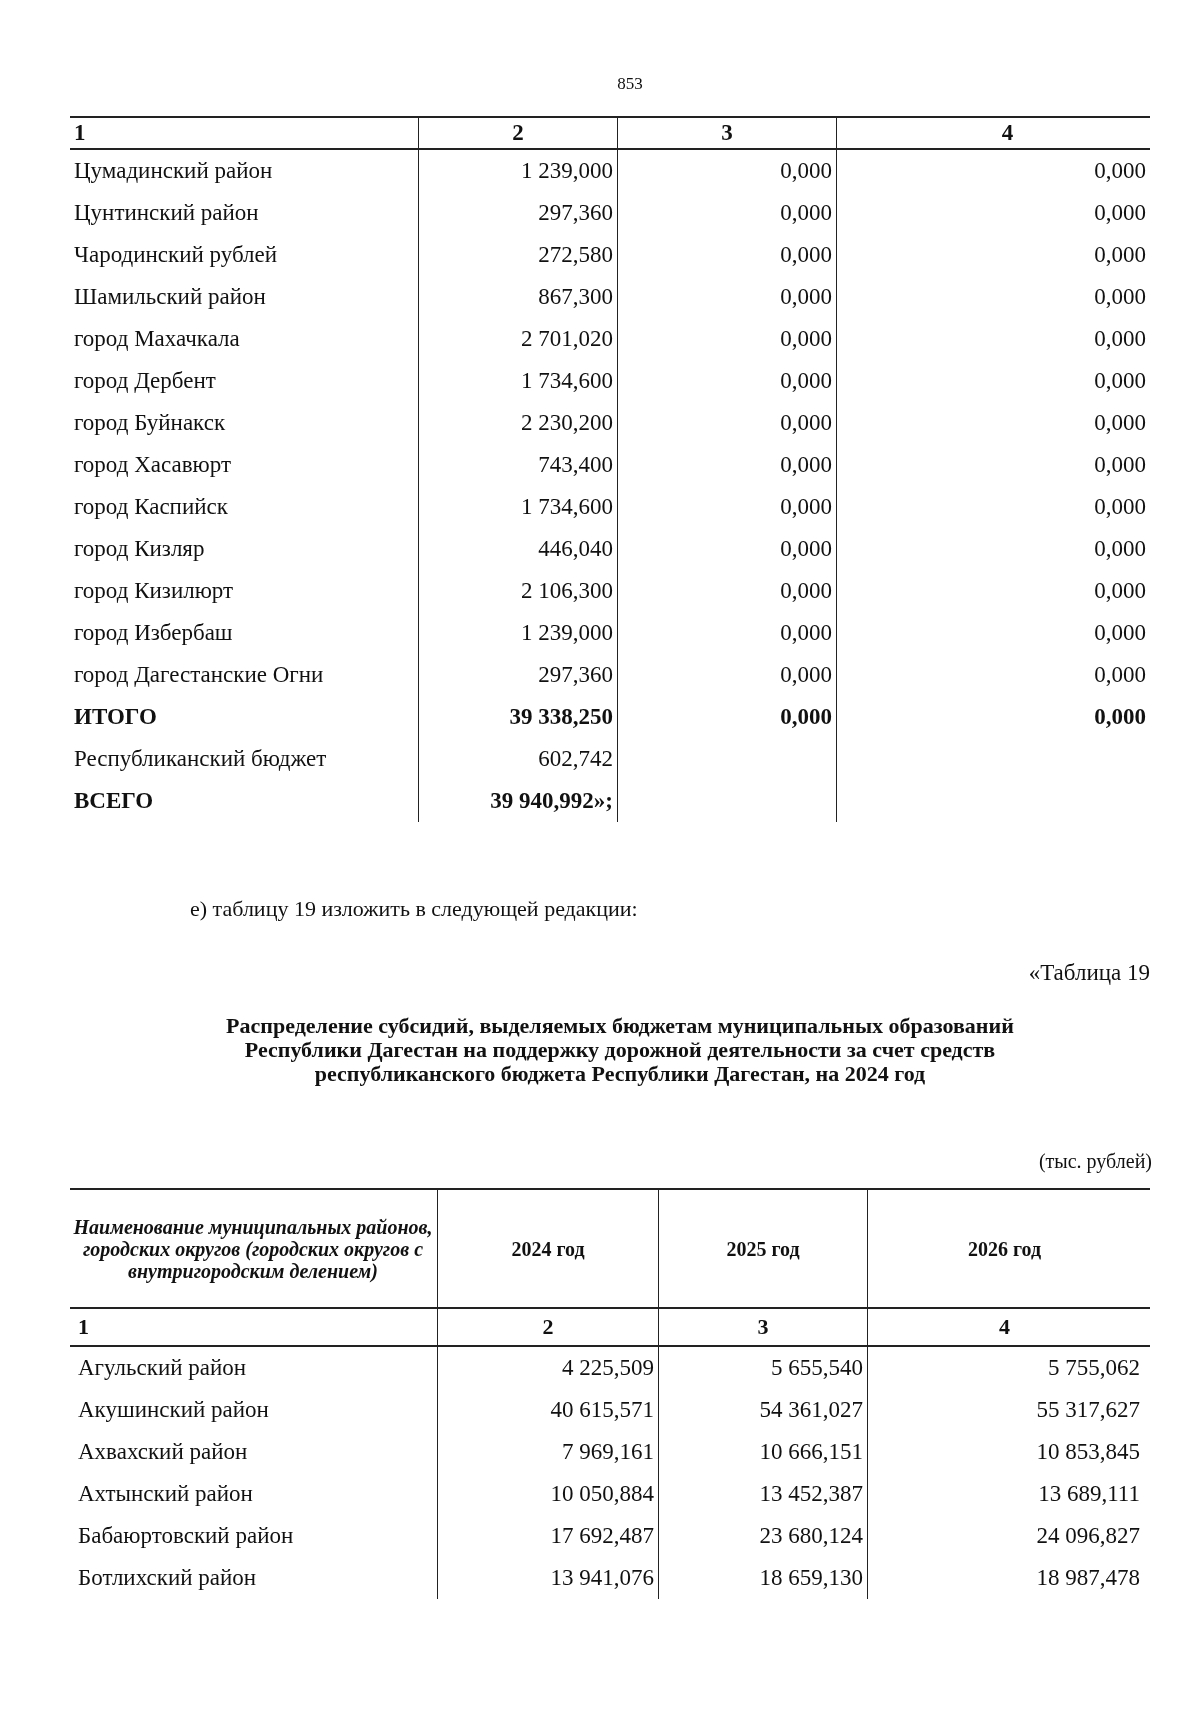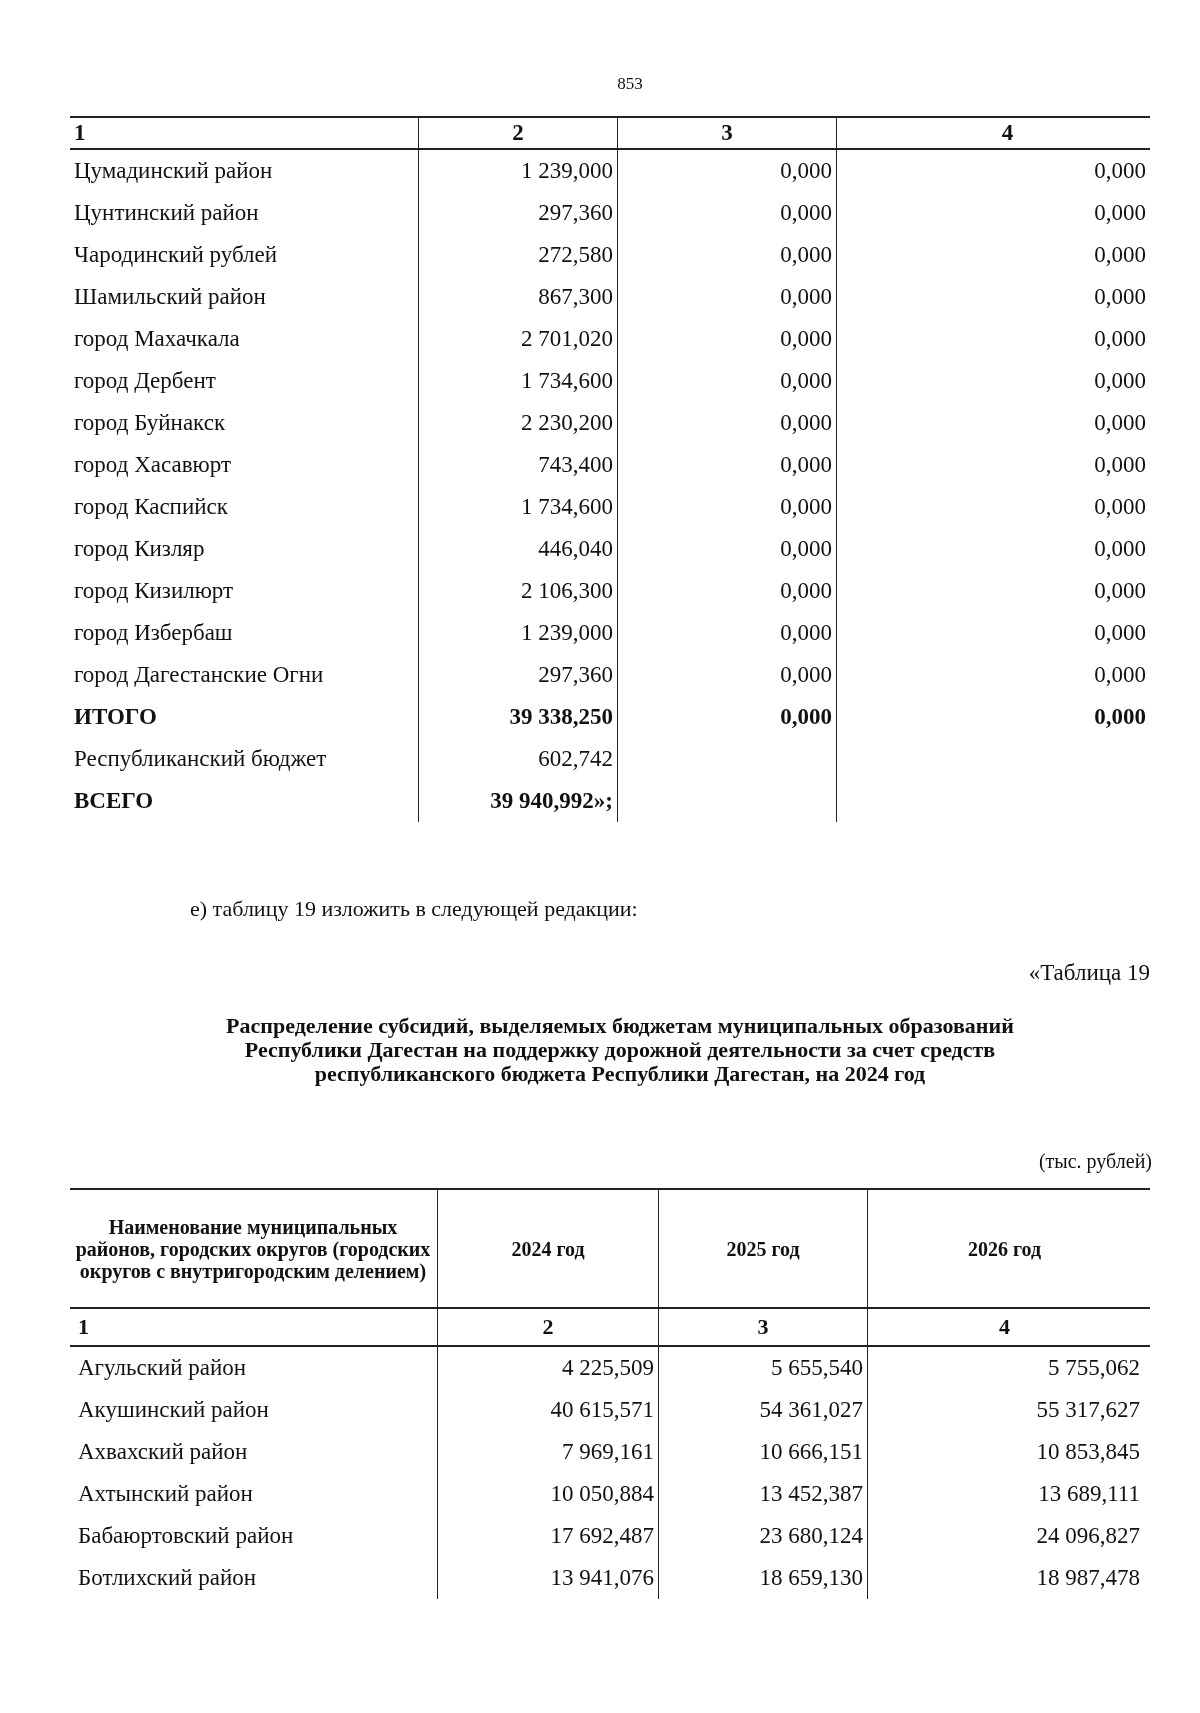--- a/index.html
+++ b/index.html
@@ -48,21 +48,21 @@
   }
   .t2 th { font-weight: bold; text-align: center; }
   .t2 .hdr th { height: 115px; border-top: 2px solid #222; border-bottom: 2px solid #222; font-size: 20px; line-height: 22px; }
   .t2 .num th { height: 34px; border-bottom: 2px solid #222; font-size: 22px; }
   .t2 td { height: 42px; line-height: 42px; white-space: nowrap; padding: 0 4px; margin-top: 32px; }
   .t2 .c1 { width: 355px; text-align: left; padding-left: 8px; }
   .t2 .c2 { width: 212px; text-align: right; border-left: 1.5px solid #222; border-right: 1.5px solid #222; }
   .t2 .c3 { width: 200px; text-align: right; border-right: 1.5px solid #222; }
   .t2 .c4 { text-align: right; padding-right: 10px; }
   .t2 th.c2, .t2 th.c3, .t2 th.c4 { text-align: center; }
-  .t2 .hdr th.c1 { text-align: center; padding-left: 0; }
+  .t2 .hdr th.c1 { text-align: center; padding-left: 0; font-style: italic; }
 </style>
 </head>
 <body>
 
 <div class="page-number">853</div>
 
 <table class="t1">
   <thead>
     <tr>
       <th class="c1">1</th>

